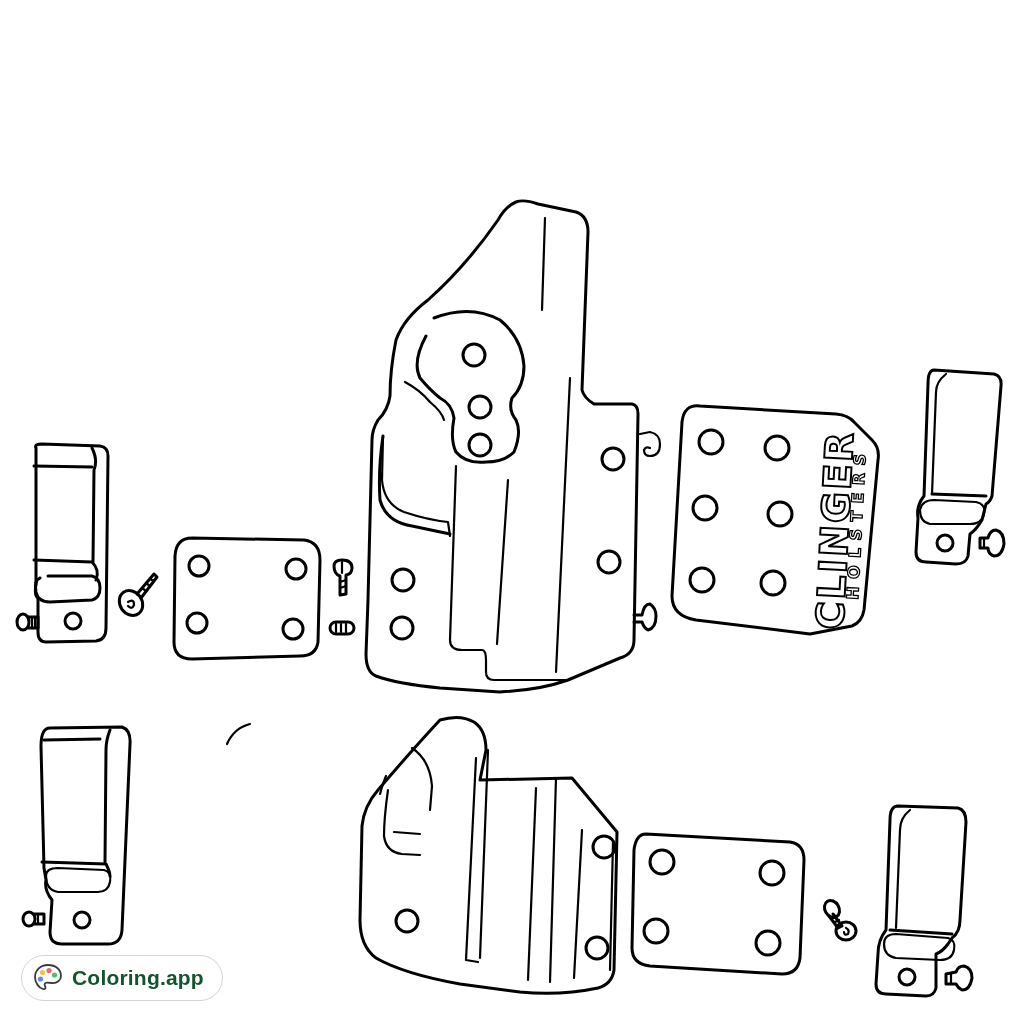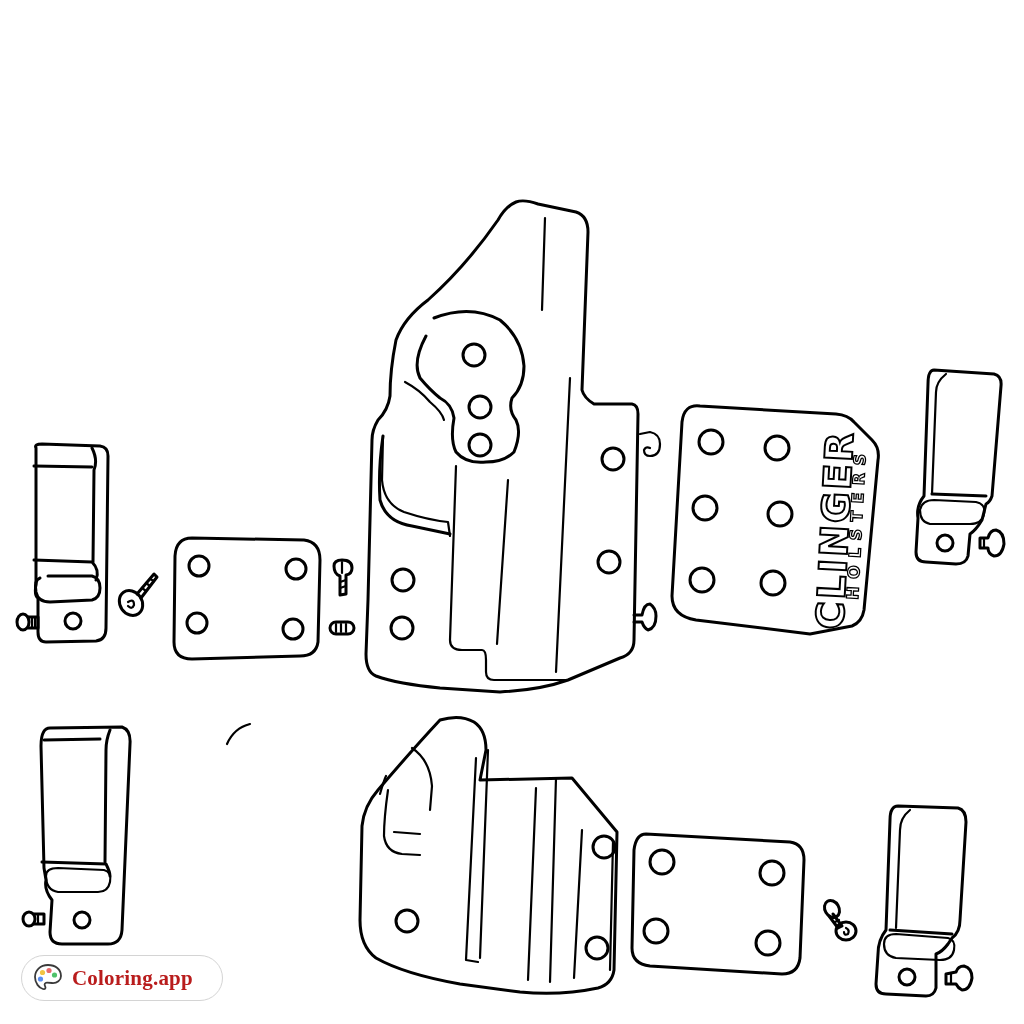--- a/index.html
+++ b/index.html
@@ -8,22 +8,22 @@
     #art path, #art rect, #art circle, #art ellipse, #art polyline, #art line {
       fill: none; stroke: #000; stroke-width: 3; stroke-linecap: round; stroke-linejoin: round;
     }
     #art .thin { stroke-width: 2.2; }
     .badge {
       position: absolute; left: 21px; top: 955px; width: 202px; height: 46px;
       border: 1.5px solid #d4d4d4; border-radius: 24px; background: #fff;
       display: flex; align-items: center; box-sizing: border-box; padding-left: 10px;
     }
     .badge-text {
-      font-family: Liberation Serif, serif; font-weight: bold; font-size: 21px;
-      color: #b91c1c; margin-left: 8px; letter-spacing: 0.2px;
+      font-family: Liberation Sans, sans-serif; font-weight: bold; font-size: 21px;
+      color: #14532d; margin-left: 8px; letter-spacing: 0.2px;
     }
     .palette { width: 32px; height: 32px; }
     .logo-text { font-family: "DejaVu Sans", sans-serif; font-weight: bold; }
   </style>
 </head>
 <body>
 
 <svg id="art" viewBox="0 0 1024 1024" xmlns="http://www.w3.org/2000/svg">
 
   <g>

